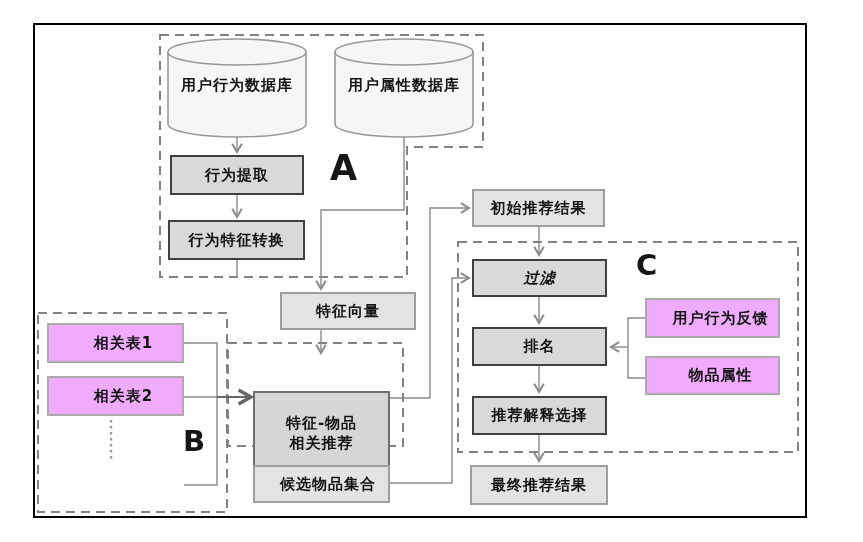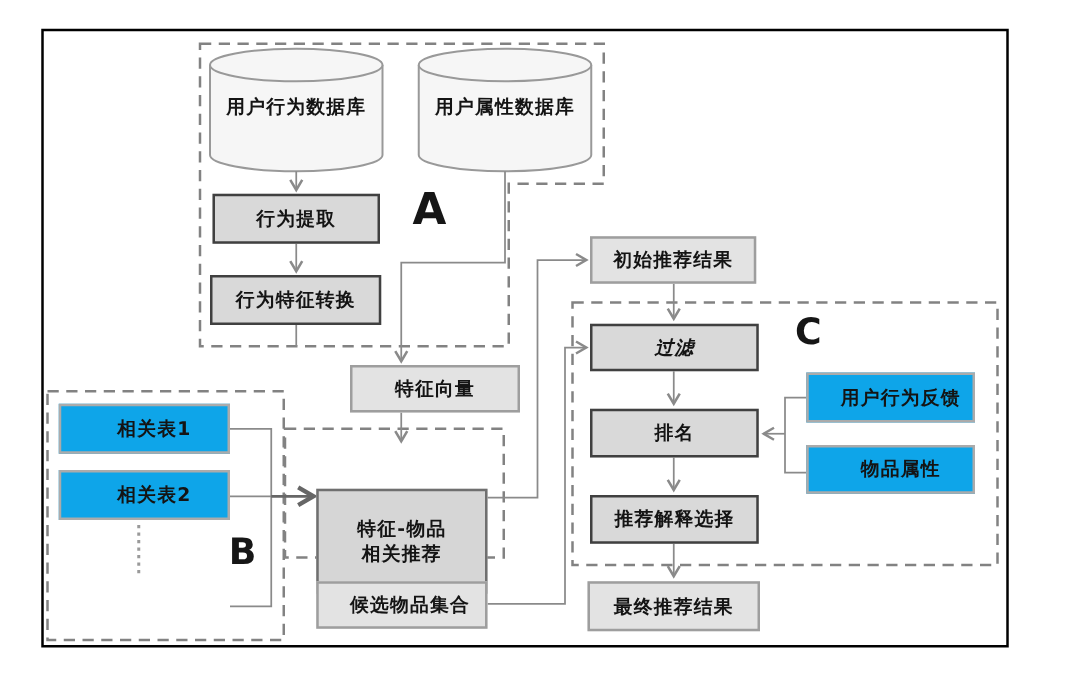--- a/index.html
+++ b/index.html
@@ -13,21 +13,21 @@
   }
   svg.layer{position:absolute;left:0;top:0;width:863px;height:542px;}
   .node{
     position:absolute;display:flex;align-items:center;justify-content:center;
     text-align:center;font-size:15px;font-weight:600;color:#141414;
     box-sizing:border-box;line-height:1.35;letter-spacing:1px;
   }
   .proc{background:#d9d9d9;border:2px solid #404040;}
   .bigproc{background:#d6d6d6;border:2px solid #6f6f6f;margin-top:35px;}
   .data{background:#e3e3e3;border:2px solid #9e9e9e;}
-  .lite{background:#0ea5e9;border:2px solid #ababab;padding-left:16px;}
+  .lite{background:#f0abfc;border:2px solid #ababab;padding-left:16px;}
   .cyl-label{
     position:absolute;display:flex;justify-content:center;
     font-size:15px;font-weight:600;color:#141414;text-align:center;letter-spacing:1px;
   }
   .group-label{
     position:absolute;font-weight:700;color:#161616;
   }
   .prelines{white-space:pre-line;}
 </style>
 </head>

